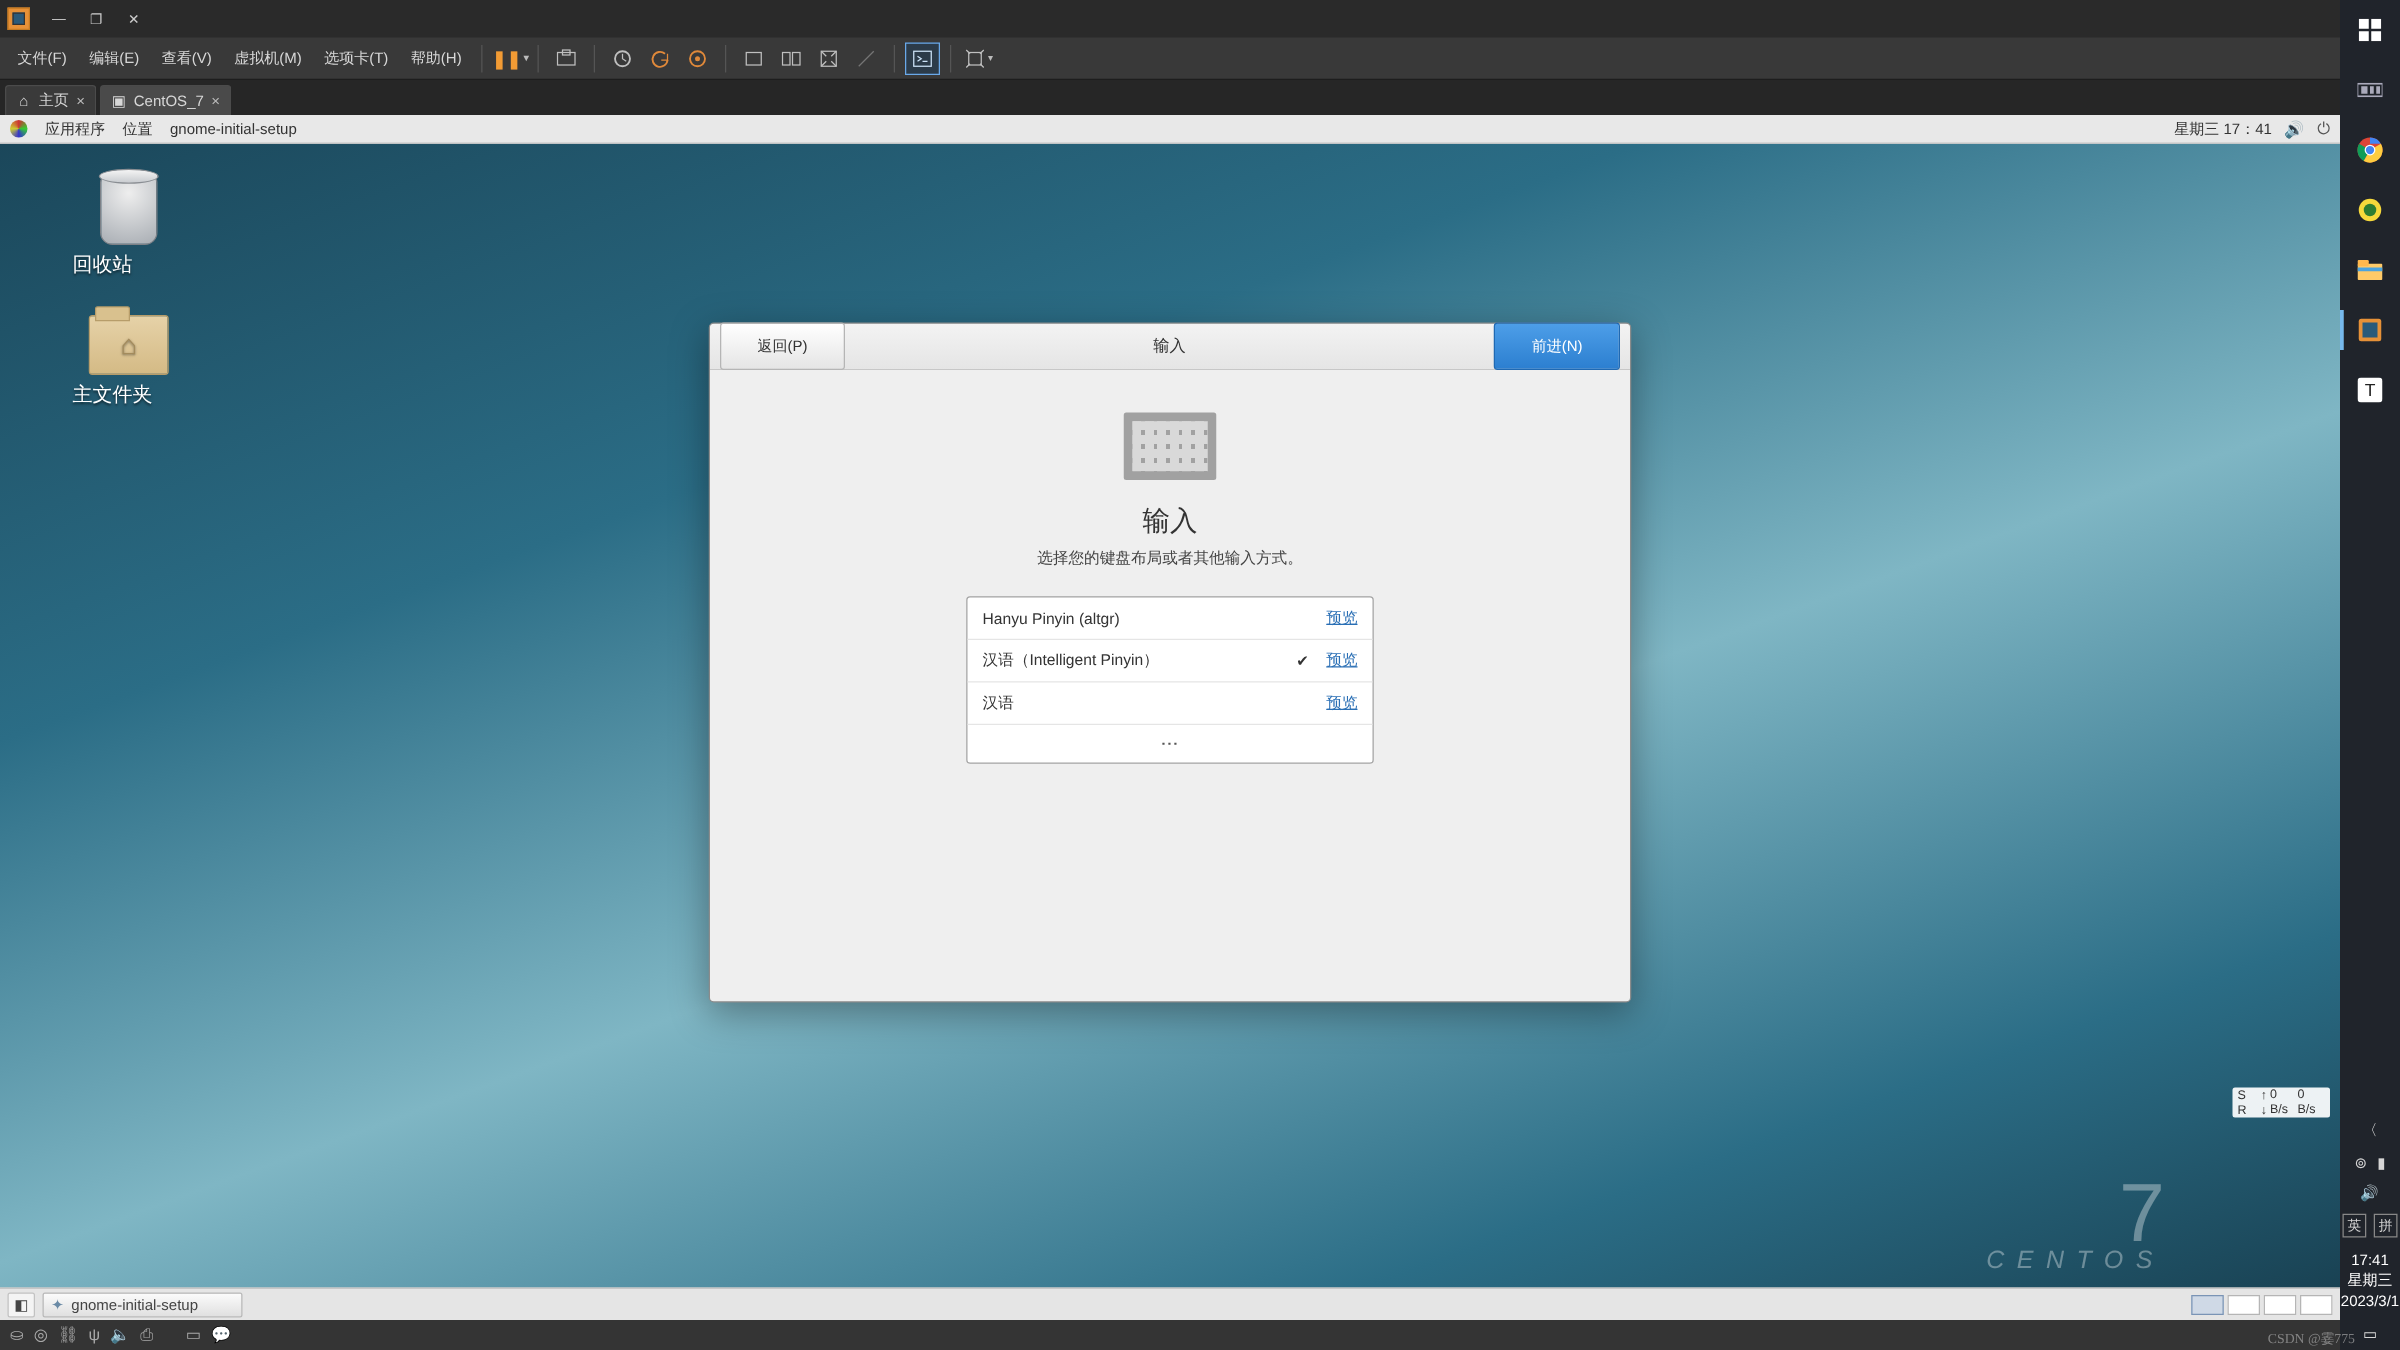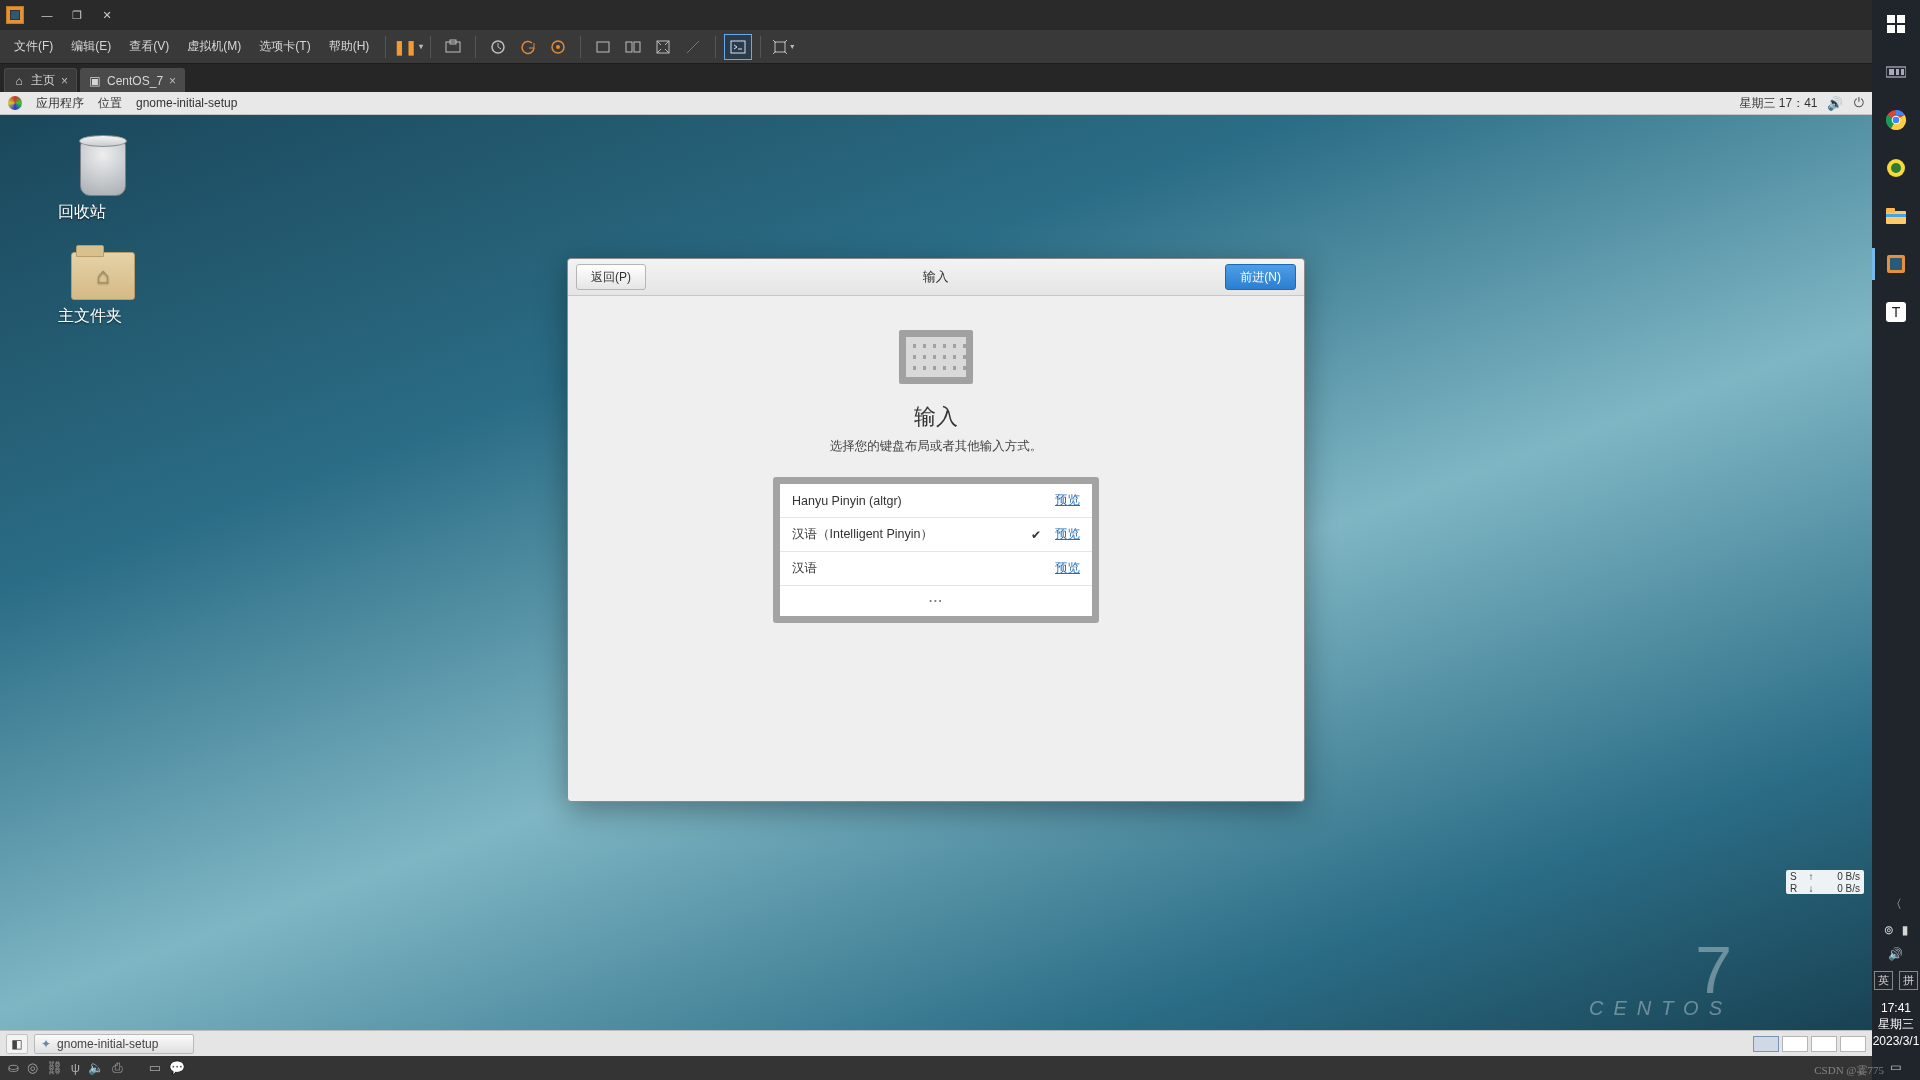--- a/index.html
+++ b/index.html
@@ -57,42 +57,42 @@
 .desk-icon { position:absolute; width:90px; color:#fff; font-size:16px; text-shadow:0 1px 2px rgba(0,0,0,.6); }
 .trash-ico { background:radial-gradient(circle at 50% 25%,#eee,#a8adb3); border-radius:6px 6px 10px 10px; border:1px solid #7d8187; position:relative; height:56px; width:46px; margin:0 auto 6px;}
 .trash-ico::before { content:""; position:absolute; top:-6px; left:-2px; right:-2px; height:10px; background:linear-gradient(#f4f4f4,#c9ccd0); border:1px solid #8a8e93; border-radius:50%; }
 .folder-ico { width:64px; height:48px; margin:0 auto 6px; background:linear-gradient(#e6d2a8,#d4ba85); border:1px solid #b79d6a; border-radius:3px; position:relative;}
 .folder-ico::before { content:""; position:absolute; top:-8px; left:4px; width:26px; height:10px; background:#d9c18e; border:1px solid #b79d6a; border-radius:2px 2px 0 0;}
 .folder-ico::after { content:"⌂"; position:absolute; inset:0; display:flex; align-items:center; justify-content:center; color:#a38b5c; font-size:22px;}
 
 
 #setup-dialog { position:absolute; left:50%; top:166px; transform:translateX(-50%); width:738px; height:544px; background:#efefef; border:1px solid #8b8b8b; border-radius:4px; box-shadow:0 8px 30px rgba(0,0,0,.35); display:flex; flex-direction:column; }
 #dlg-header { height:37px; background:linear-gradient(#f3f3f3,#e5e5e5); border-bottom:1px solid #c7c7c7; display:flex; align-items:center; padding:0 8px; border-radius:4px 4px 0 0; }
-#dlg-header .btn { height:26px; padding:0 14px; font-size:12px; border-radius:3px; border:1px solid #b5b5b5; background:linear-gradient(#fff,#e5e5e5); color:#333; }
+#dlg-header .btn { height:38px; padding:0 29px; font-size:12px; border-radius:3px; border:1px solid #b5b5b5; background:linear-gradient(#fff,#e5e5e5); color:#333; }
 #dlg-header .btn.primary { background:linear-gradient(#4d9ee8,#2c7fd0); border-color:#1f69b3; color:#fff; }
 #dlg-header .title { flex:1; text-align:center; font-size:13px; color:#333; }
 #dlg-body { flex:1; padding:30px 20px; text-align:center; }
 .kb-icon { width:74px; height:54px; margin:4px auto 18px; background:#a1a1a1; border-radius:2px; position:relative; }
 .kb-icon::before { content:""; position:absolute; inset:7px; background:repeating-linear-gradient(90deg,#d9d9d9 0 7px,transparent 7px 10px),repeating-linear-gradient(0deg,#d9d9d9 0 7px,transparent 7px 11px); }
 #dlg-body h2 { font-size:22px; color:#333; font-weight:normal; margin-bottom:6px; }
 #dlg-body .subtitle { font-size:12.5px; color:#444; margin-bottom:22px; }
-.input-list { width:326px; margin:0 auto; border:7px solid #a3a3a3; background:#fff; border-radius:3px; }
+.input-list { width:326px; margin:0 auto; border:1px solid #a3a3a3; background:#fff; border-radius:3px; }
 .input-list .row { height:34px; display:flex; align-items:center; padding:0 12px; font-size:12.5px; color:#333; border-bottom:1px solid #e5e5e5; }
 .input-list .row:last-child { border-bottom:none; justify-content:center; height:30px; }
 .input-list .row .name { flex:1; text-align:left; }
 .input-list .row .check { color:#333; margin-right:14px; font-size:12px; }
 .input-list .row .preview { color:#2a6fb5; text-decoration:underline; font-size:12.5px; }
 .more-dots { font-size:14px; color:#555; letter-spacing:1px; writing-mode:vertical-rl; height:14px; line-height:4px;}
 .more-dots::before{content:"⋮";}
 
 
 #netspeed { position:absolute; right:8px; bottom:186px; width:78px; height:24px; background:rgba(255,255,255,.92); font-size:10px; color:#333; padding:1px 4px; line-height:1.15; border-radius:2px; display:flex; }
 #netspeed .lbl { width:16px; display:flex; flex-direction:column; }
 #netspeed .arr { width:10px; display:flex; flex-direction:column; align-items:center; }
-#netspeed .val { flex:1; display:flex; flex-direction:column; align-items:flex-end; }
+#netspeed .val { flex:1; display:flex; flex-direction:row; align-items:flex-end; }
 
 
 #centos-brand { position:absolute; right:140px; bottom:60px; text-align:right; color:rgba(255,255,255,.35); }
 #centos-brand .seven { font-size:66px; font-weight:300; line-height:.8; }
 #centos-brand .word { font-size:20px; letter-spacing:10px;font-style:italic; }
 
 
 #gnome-bottom { position:absolute; left:0; right:0; bottom:24px; height:26px; background:#e5e5e5; border-top:1px solid #bdbdbd; display:flex; align-items:center; font-size:12px; color:#444; padding:0 6px; gap:6px;}
 #gnome-bottom .launcher { width:22px; height:20px; display:flex; align-items:center; justify-content:center; border:1px solid #c2c2c2; background:#f4f4f4; border-radius:2px; }
 #gnome-bottom .task-btn { height:20px; padding:0 12px 0 6px; background:linear-gradient(#fbfbfb,#e0e0e0); border:1px solid #b9b9b9; display:flex; align-items:center; gap:6px; border-radius:2px; min-width:160px; }

